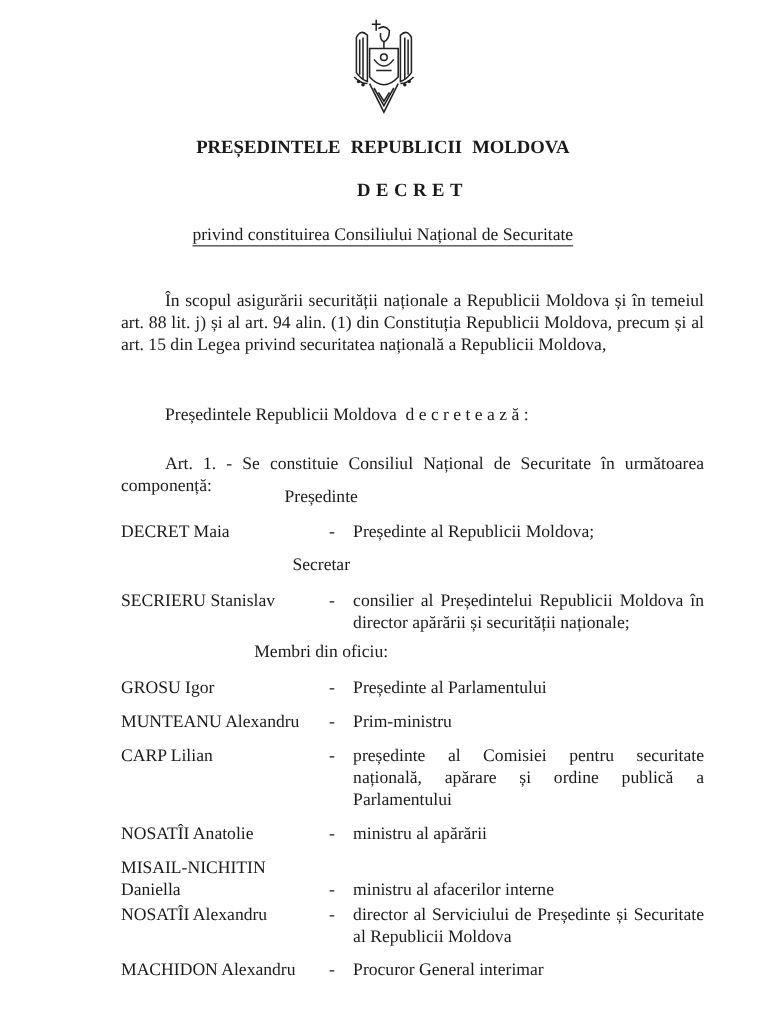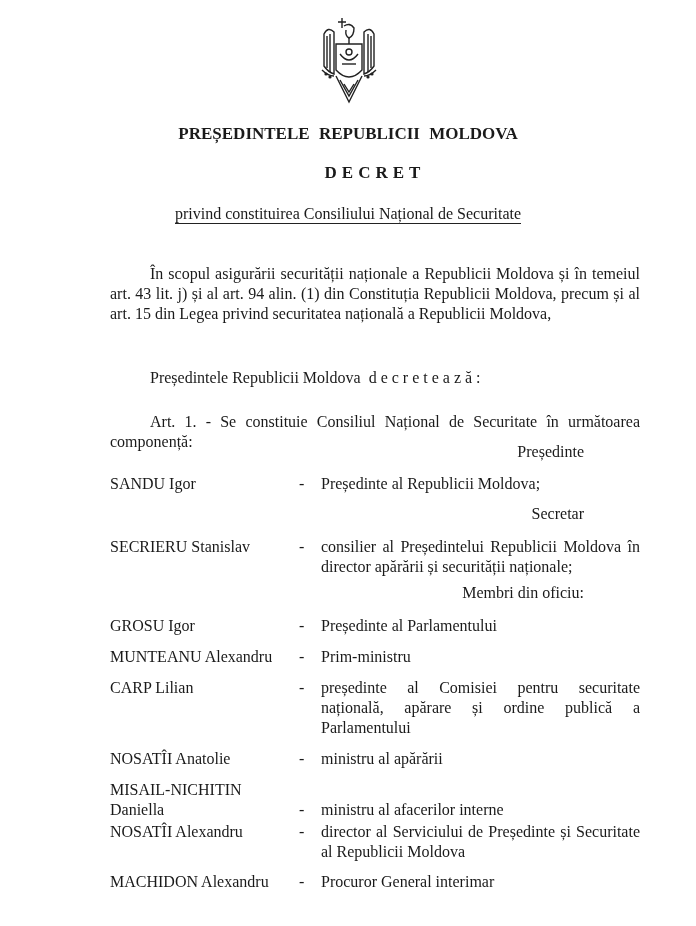--- a/index.html
+++ b/index.html
@@ -19,21 +19,21 @@
   .subject span { border-bottom: 1.5px solid #222; padding-bottom: 1px; }
   .para {
     position: absolute; left: 110px; width: 530px;
     font-size: 16px; line-height: 20px; text-align: justify;
     text-align-last: left;
   }
   .indent { text-indent: 40px; }
   .p1 { top: 264px; }
   .p2 { top: 368px; }
   .p3 { top: 412px; }
-  .role-head { position: absolute; left: 0; width: 584px; text-align: right; font-size: 16px; }
+  .role-head { position: absolute; left: 0; width: 584px; text-align: center; font-size: 16px; }
   .row { position: absolute; left: 110px; width: 530px; font-size: 16px; line-height: 20px; }
   .row .name { position: absolute; left: 0; top: 0; width: 180px; }
   .row .dash { position: absolute; left: 189px; top: 0; }
   .row .desc { position: absolute; left: 211px; top: 0; width: 319px; text-align: justify; text-align-last: left; }
   .spaced { letter-spacing: 4px; }
 </style>
 </head>
 <body>
 
 <div class="page">
@@ -65,32 +65,32 @@
       <circle cx="50" cy="63" r="1.6"></circle>
     </g>
   </svg>
 
   <div class="hdr title">PREȘEDINTELE  REPUBLICII  MOLDOVA</div>
   <div class="hdr decret">DECRET</div>
   <div class="hdr subject">
     <span>privind constituirea Consiliului Național de Securitate</span>
   </div>
 
-  <div class="para indent p1">În scopul asigurării securității naționale a Republicii Moldova și în temeiul art. 43 lit. j) și al art. 94 alin. (1) din Constituția Republicii Moldova, precum și al art. 15 din Legea privind securitatea națională a Republicii Moldova,</div>
+  <div class="para indent p1">În scopul asigurării securității naționale a Republicii Moldova și în temeiul art. 88 lit. j) și al art. 94 alin. (1) din Constituția Republicii Moldova, precum și al art. 15 din Legea privind securitatea națională a Republicii Moldova,</div>
 
   <div class="para indent p2">
     <span>Președintele Republicii Moldova</span>&nbsp;
     <span class="spaced">decretează:</span>
   </div>
 
   <div class="para indent p3">Art. 1. - Se constituie Consiliul Național de Securitate în următoarea componență:</div>
 
   <div class="role-head" style="top:443px">Președinte</div>
   <div class="row" style="top:474px">
-    <span class="name">SANDU Igor</span>
+    <span class="name">DECRET Maia</span>
     <span class="dash">-</span>
     <span class="desc">Președinte al Republicii Moldova;</span>
   </div>
 
   <div class="role-head" style="top:505px">Secretar</div>
   <div class="row" style="top:537px">
     <span class="name">SECRIERU Stanislav</span>
     <span class="dash">-</span>
     <span class="desc">consilier al Președintelui Republicii Moldova în director apărării și securității naționale;</span>
   </div>

